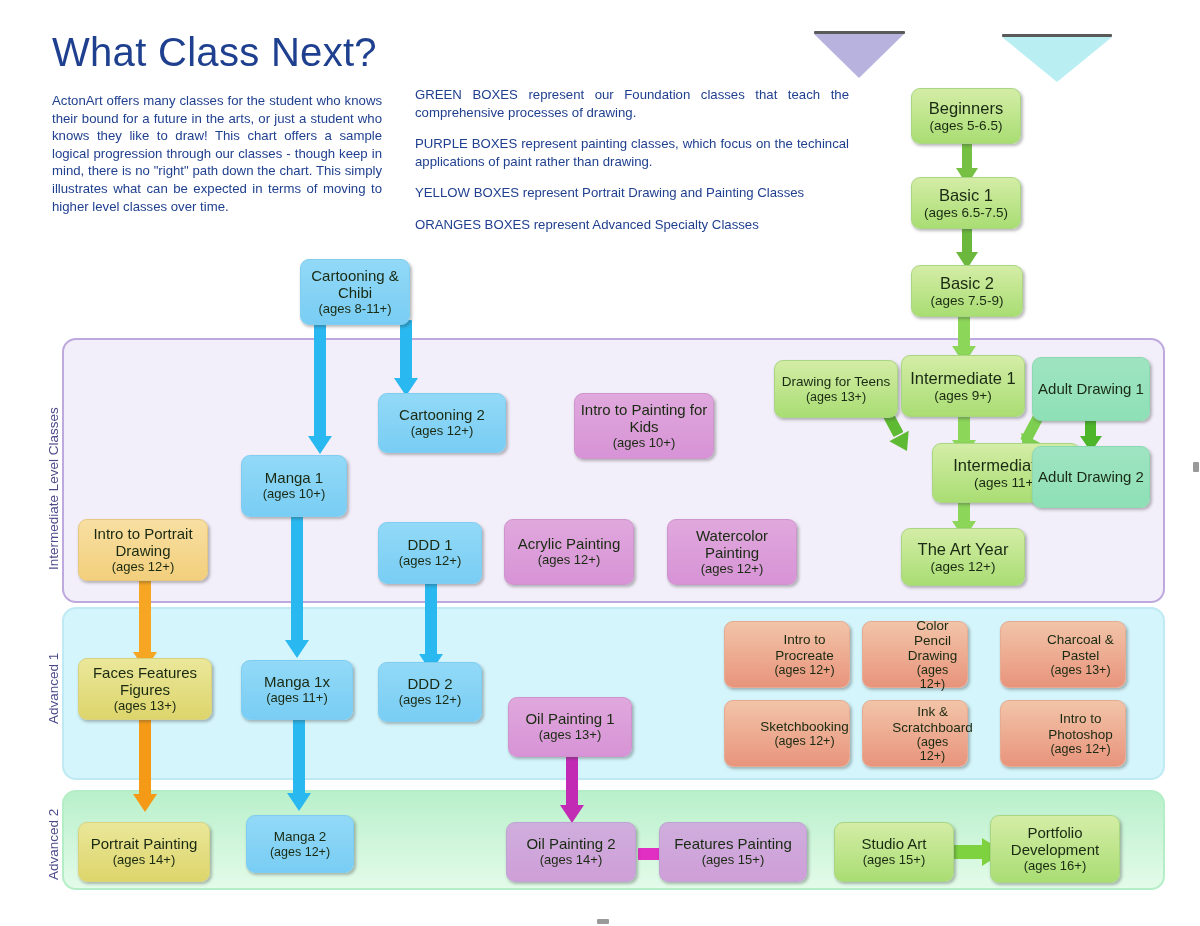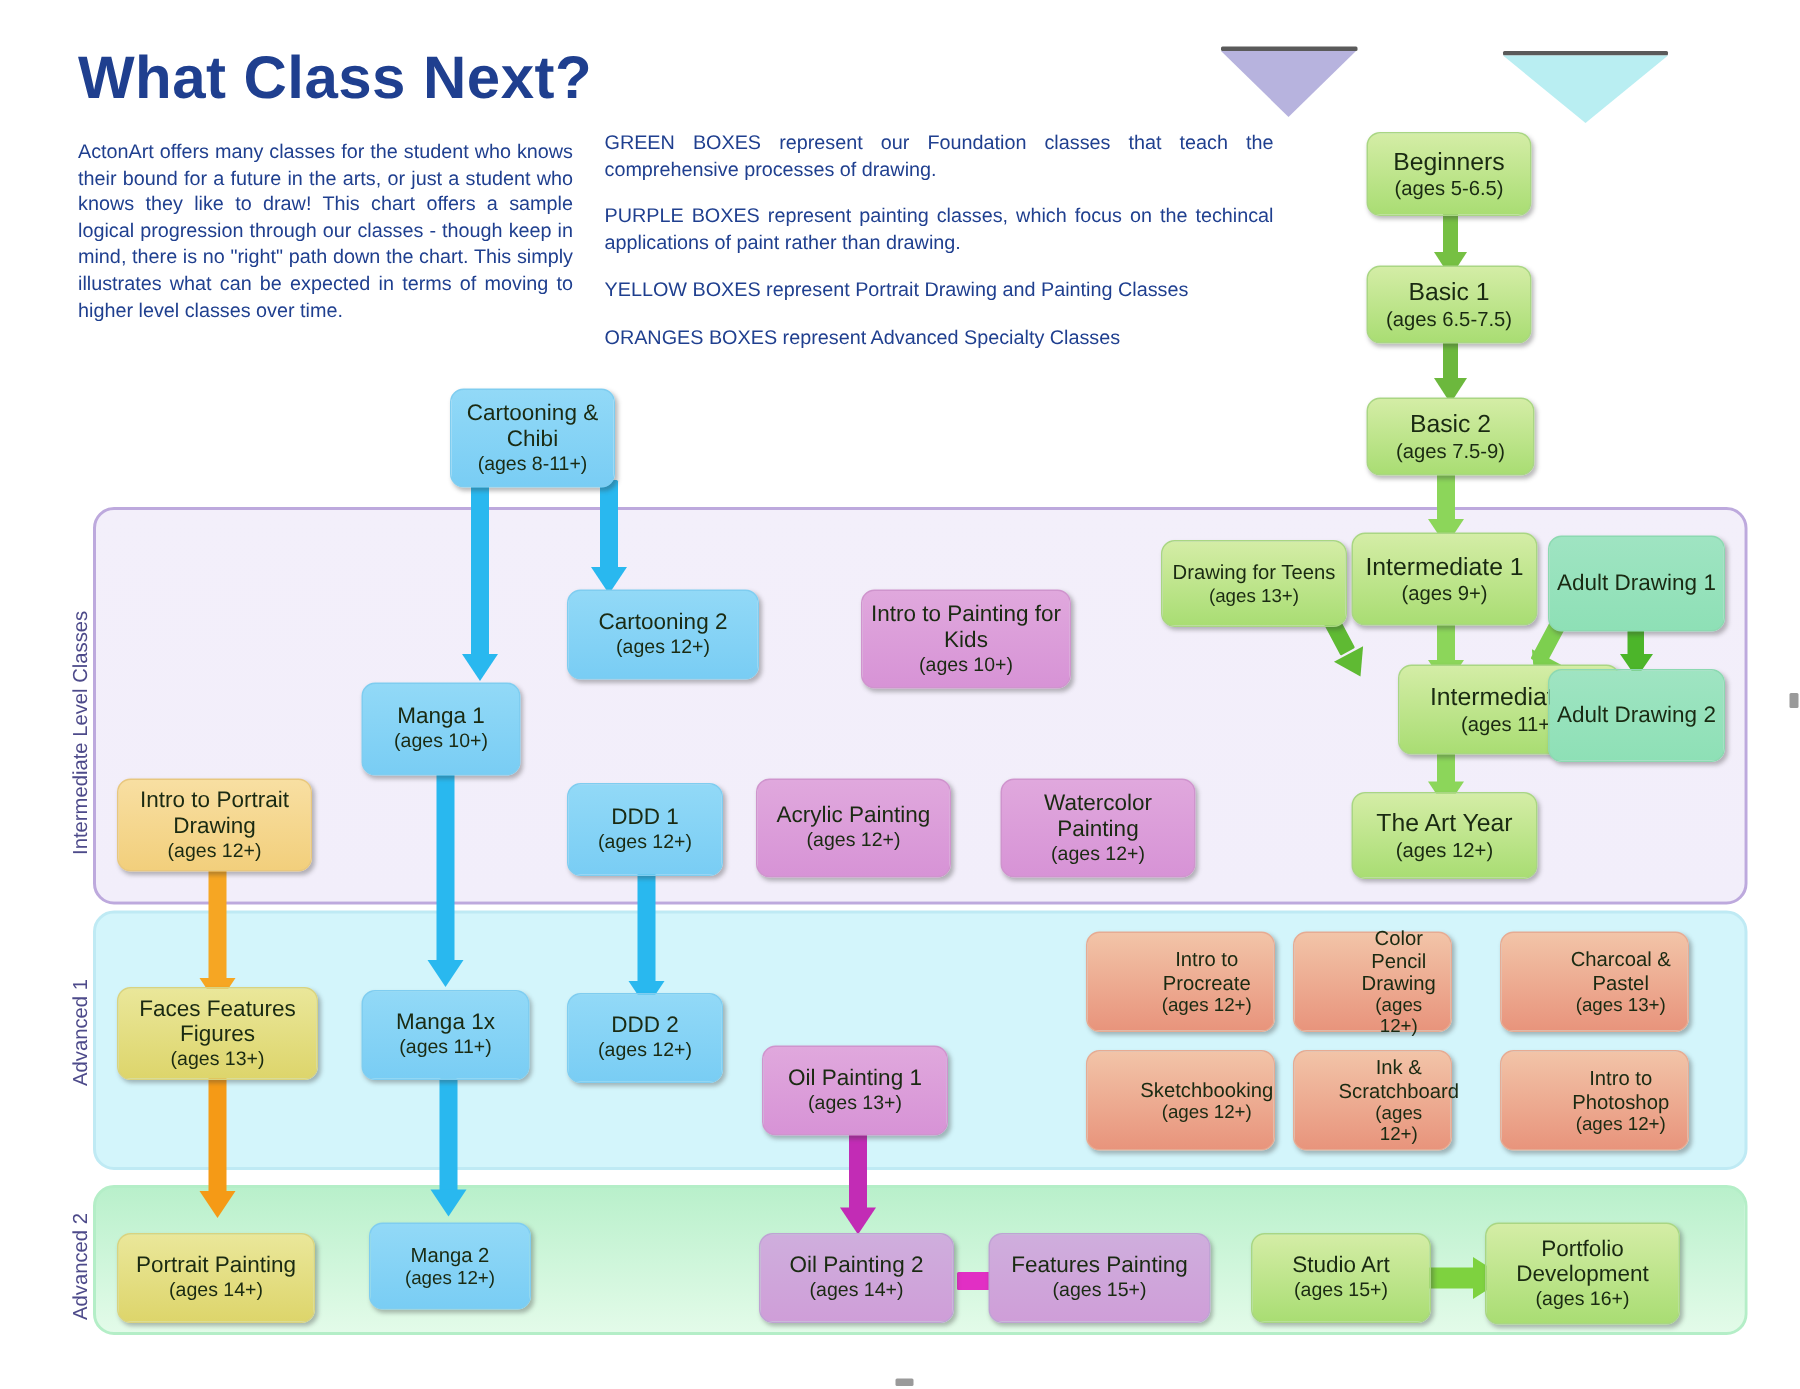--- a/index.html
+++ b/index.html
@@ -8,31 +8,31 @@
     width: 1200px; height: 926px;
     background: #ffffff;
     font-family: "Liberation Sans", sans-serif;
     overflow: hidden;
   }
   #stage { position: relative; width: 1200px; height: 926px; background:#fff; }
 
   
   .title {
     position: absolute; left: 52px; top: 30px;
-    font-size: 40px; font-weight: 700; color: #1f3f8f;
+    font-size: 40px; font-weight: 400; color: #1f3f8f;
     letter-spacing: .3px;
   }
   .intro {
     position: absolute; left: 52px; top: 92px; width: 330px;
     font-size: 13.2px; line-height: 17.6px; color: #1f3f8f;
     text-align: justify;
   }
   .legend { position: absolute; left: 399px; top: 86px; width: 450px; }
   .legend p {
-    margin: 0 0 14px 4px;
+    margin: 0 0 14px 16px;
     font-size: 13.2px; line-height: 17.6px; color: #1f3f8f;
     text-align: justify;
   }
   .legend p.nojust { text-align: left; }
 
   
   .tri { position: absolute; width: 0; height: 0; }
   .tri-bar {
     position:absolute; height:3px; background:#5a5a5a; border-radius:1px;
   }

